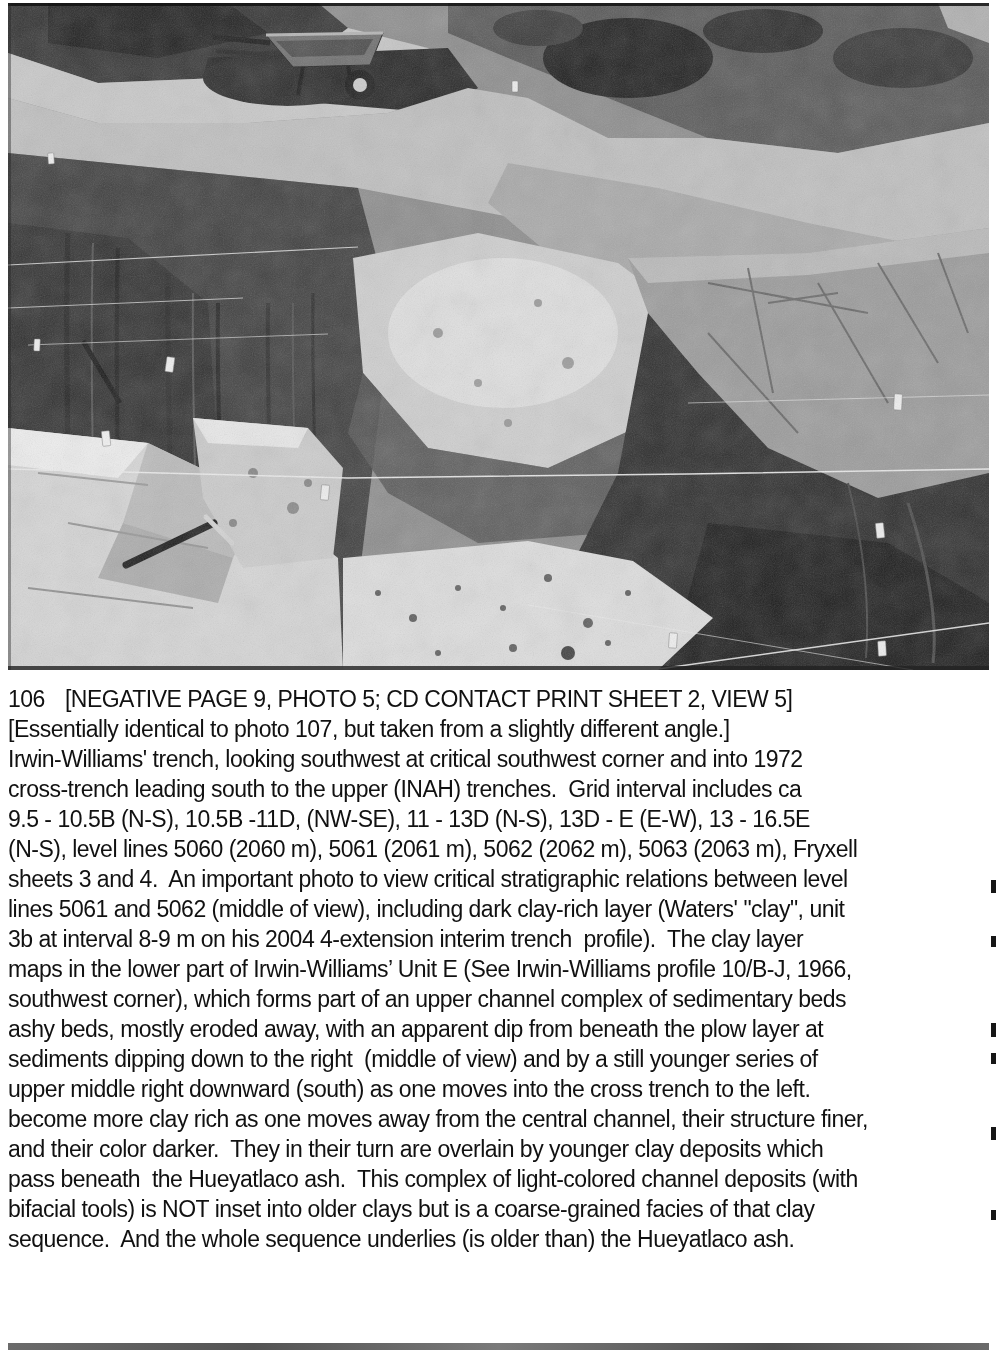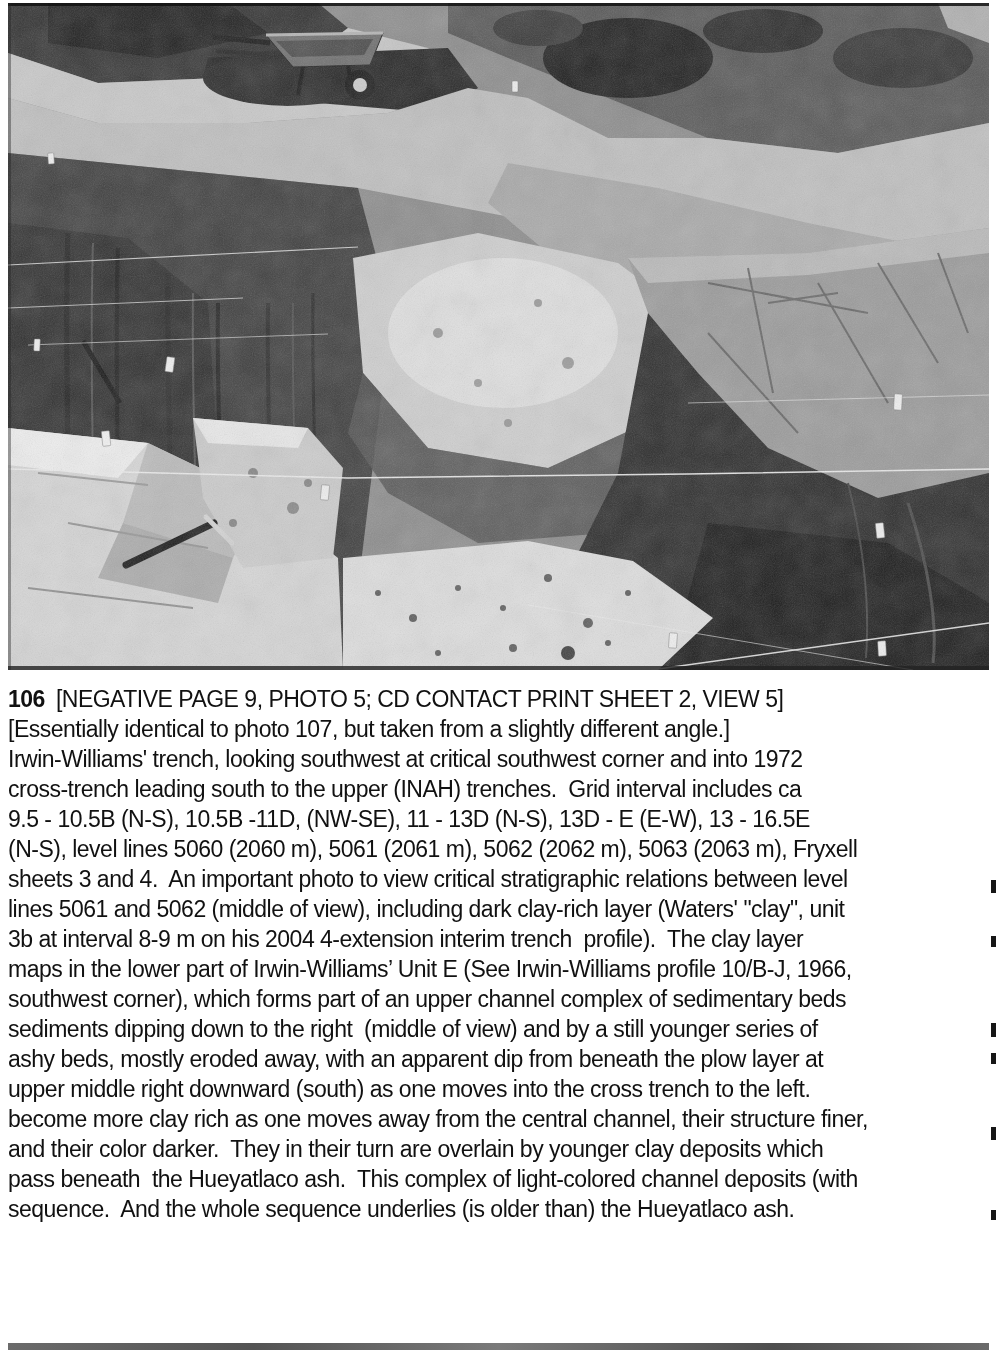--- a/index.html
+++ b/index.html
@@ -10,21 +10,21 @@
   .photo-wrap{
     position:absolute;left:8px;top:3px;width:981px;height:667px;
     background:#8d8d8d;margin:0;overflow:hidden;
   }
   .photo-wrap svg{display:block;width:100%;height:100%;}
   .caption{
     position:absolute;left:8px;top:684px;width:986px;
     font-size:23px;line-height:30px;letter-spacing:-0.5px;color:#111111;
   }
   .cap-line{white-space:pre;}
-  .cap-num{font-weight:bold;margin-right:11px;}
+  .cap-num{font-weight:normal;margin-right:20px;}
   .edge-mark{position:absolute;left:991px;width:5px;background:#161616;}
   .next-photo-strip{
     position:absolute;left:8px;top:1343px;width:981px;height:7px;
     background:linear-gradient(90deg,#6b6b6b,#535353 25%,#7a7a7a 50%,#4e4e4e 78%,#6a6a6a);
   }
 </style>
 </head>
 <body>
 
 <figure class="photo-wrap">
@@ -185,26 +185,27 @@
   <div class="cap-line">[Essentially identical to photo 107, but taken from a slightly different angle.]</div>
   <div class="cap-line">Irwin-Williams' trench, looking southwest at critical southwest corner and into 1972</div>
   <div class="cap-line">cross-trench leading south to the upper (INAH) trenches.  Grid interval includes ca</div>
   <div class="cap-line">9.5 - 10.5B (N-S), 10.5B -11D, (NW-SE), 11 - 13D (N-S), 13D - E (E-W), 13 - 16.5E</div>
   <div class="cap-line">(N-S), level lines 5060 (2060 m), 5061 (2061 m), 5062 (2062 m), 5063 (2063 m), Fryxell</div>
   <div class="cap-line">sheets 3 and 4.  An important photo to view critical stratigraphic relations between level</div>
   <div class="cap-line">lines 5061 and 5062 (middle of view), including dark clay-rich layer (Waters' "clay", unit</div>
   <div class="cap-line">3b at interval 8-9 m on his 2004 4-extension interim trench  profile).  The clay layer</div>
   <div class="cap-line">maps in the lower part of Irwin-Williams’ Unit E (See Irwin-Williams profile 10/B-J, 1966,</div>
   <div class="cap-line">southwest corner), which forms part of an upper channel complex of sedimentary beds</div>
+  <div class="cap-line">ashy beds, mostly eroded away, with an apparent dip from beneath the plow layer at</div>
   <div class="cap-line">sediments dipping down to the right  (middle of view) and by a still younger series of</div>
-  <div class="cap-line">ashy beds, mostly eroded away, with an apparent dip from beneath the plow layer at</div>
   <div class="cap-line">upper middle right downward (south) as one moves into the cross trench to the left.</div>
   <div class="cap-line">become more clay rich as one moves away from the central channel, their structure finer,</div>
   <div class="cap-line">and their color darker.  They in their turn are overlain by younger clay deposits which</div>
   <div class="cap-line">pass beneath  the Hueyatlaco ash.  This complex of light-colored channel deposits (with</div>
+  <div class="cap-line">bifacial tools) is NOT inset into older clays but is a coarse-grained facies of that clay</div>
   <div class="cap-line">sequence.  And the whole sequence underlies (is older than) the Hueyatlaco ash.</div>
 </div>
 
 <div class="edge-mark" style="top:880px;height:13px;"></div>
 <div class="edge-mark" style="top:936px;height:11px;"></div>
 <div class="edge-mark" style="top:1023px;height:14px;"></div>
 <div class="edge-mark" style="top:1053px;height:11px;"></div>
 <div class="edge-mark" style="top:1127px;height:13px;"></div>
 <div class="edge-mark" style="top:1210px;height:10px;"></div>
 <div class="next-photo-strip"></div>

